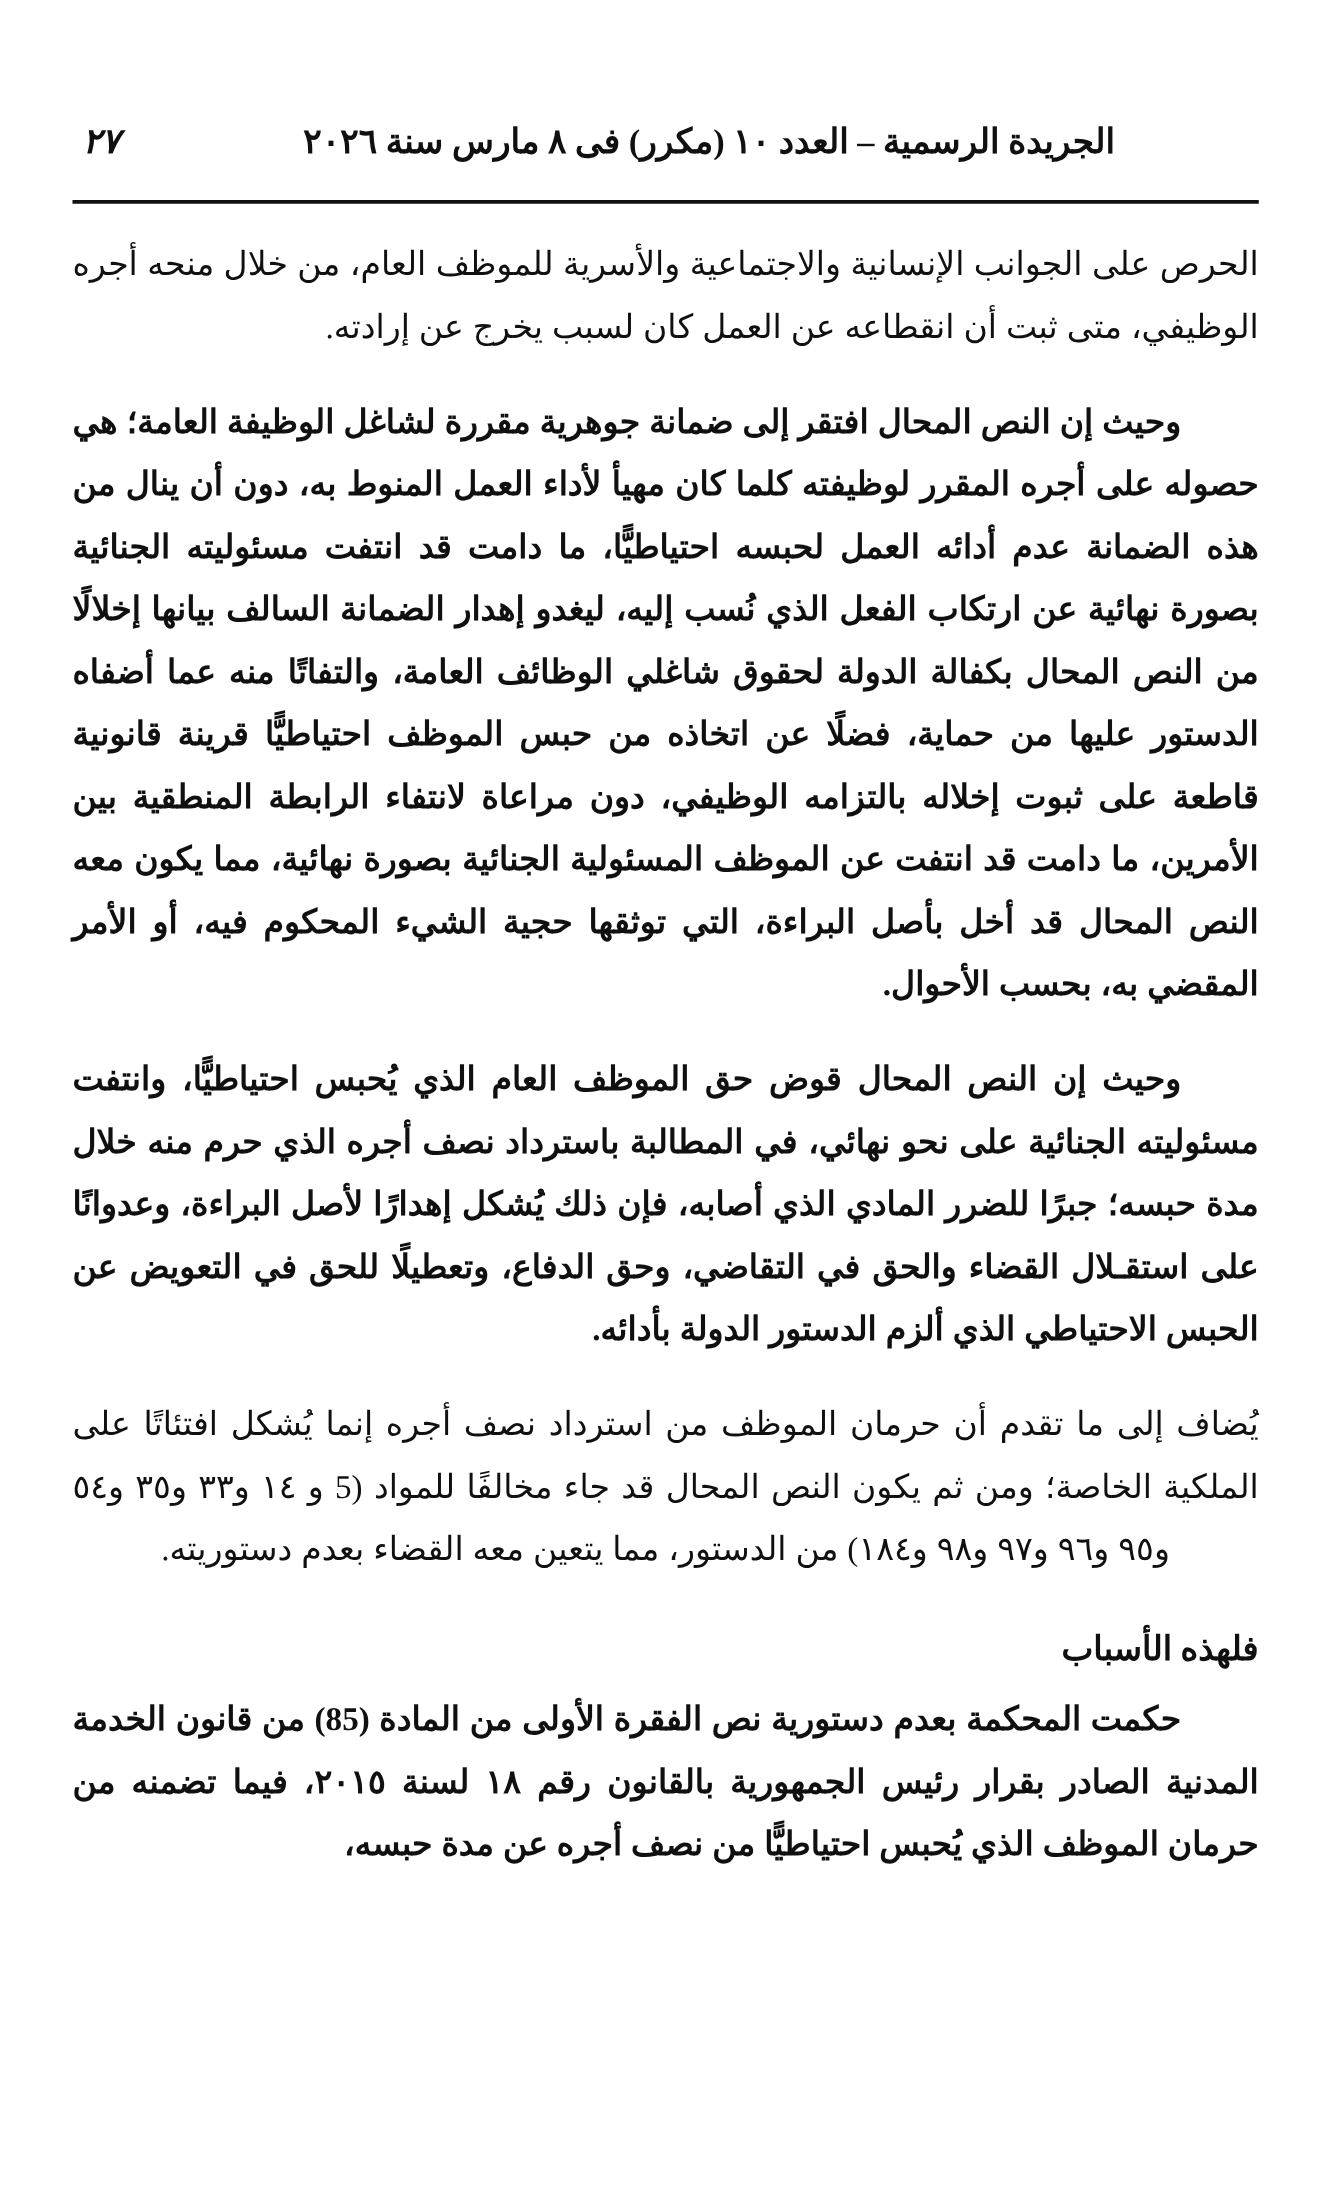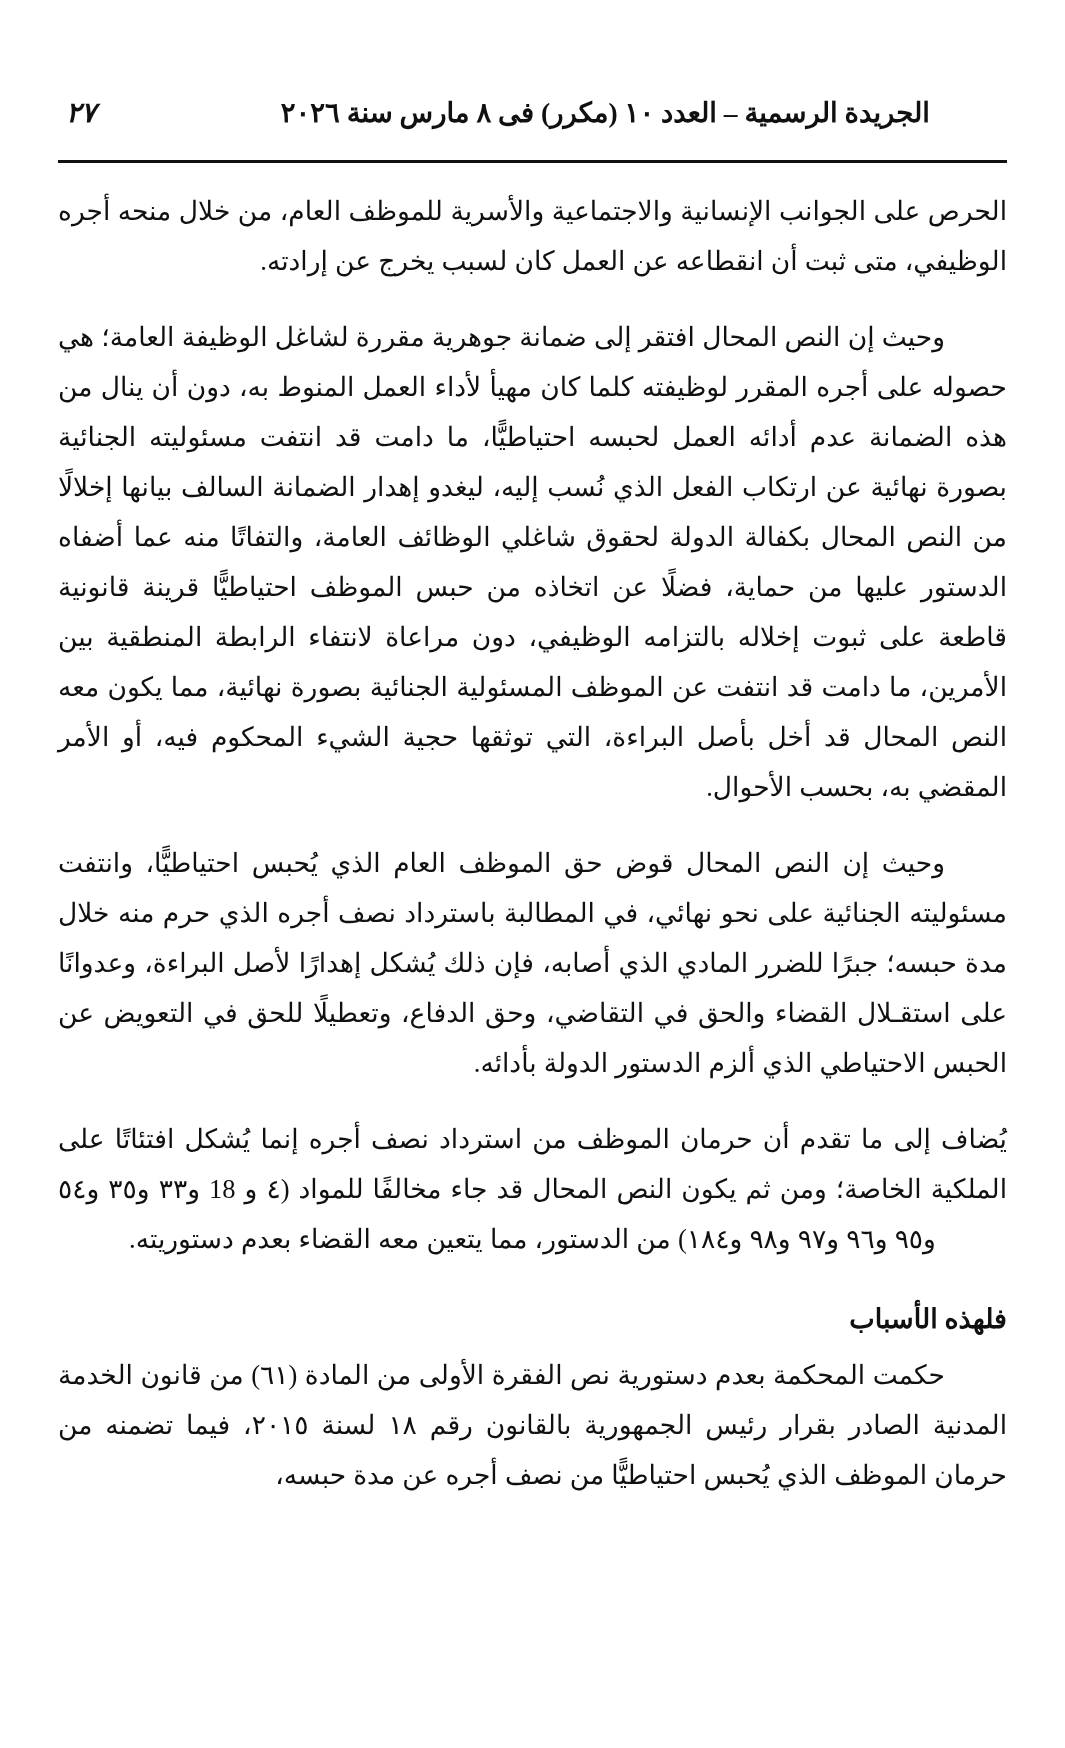--- a/index.html
+++ b/index.html
@@ -38,21 +38,21 @@
     align-items: baseline;
     justify-content: flex-start;
     width: 100%;
     direction: rtl;
   }
   .header-title {
     font-size: 27.5px;
     font-weight: 700;
     letter-spacing: 0;
     white-space: nowrap;
-    margin-right: 77px;
+    margin-right: 115px;
     line-height: 1.2;
   }
   .page-number {
     font-size: 28px;
     font-weight: 700;
     margin-right: auto;
     padding-left: 8px;
     line-height: 1.2;
     white-space: nowrap;
     font-style: italic;
@@ -79,20 +79,21 @@
     font-size: 26.5px;
     line-height: 50px;
     text-align: justify;
     text-align-last: right;
     text-justify: inter-word;
     word-spacing: 0.02em;
     direction: rtl;
   }
   p.para.indent {
     text-indent: 62px;
+    font-weight: bold;
   }
   p.para.last-center {
     text-align-last: center;
   }
   p.para.last-right {
     text-align-last: right;
   }
   .section-heading {
     margin: 34px 0 10px 0;
     text-align: right;
@@ -118,21 +119,21 @@
   <div class="header-rule"></div>
 
   <div class="content">
 
     <p class="para last-right">الحرص على الجوانب الإنسانية والاجتماعية والأسرية للموظف العام، من خلال منحه أجره الوظيفي، متى ثبت أن انقطاعه عن العمل كان لسبب يخرج عن إرادته.</p>
 
     <p class="para indent last-right">وحيث إن النص المحال افتقر إلى ضمانة جوهرية مقررة لشاغل الوظيفة العامة؛ هي حصوله على أجره المقرر لوظيفته كلما كان مهيأ لأداء العمل المنوط به، دون أن ينال من هذه الضمانة عدم أدائه العمل لحبسه احتياطيًّا، ما دامت قد انتفت مسئوليته الجنائية بصورة نهائية عن ارتكاب الفعل الذي نُسب إليه، ليغدو إهدار الضمانة السالف بيانها إخلالًا من النص المحال بكفالة الدولة لحقوق شاغلي الوظائف العامة، والتفاتًا منه عما أضفاه الدستور عليها من حماية، فضلًا عن اتخاذه من حبس الموظف احتياطيًّا قرينة قانونية قاطعة على ثبوت إخلاله بالتزامه الوظيفي، دون مراعاة لانتفاء الرابطة المنطقية بين الأمرين، ما دامت قد انتفت عن الموظف المسئولية الجنائية بصورة نهائية، مما يكون معه النص المحال قد أخل بأصل البراءة، التي توثقها حجية الشيء المحكوم فيه، أو الأمر المقضي به، بحسب الأحوال.</p>
 
     <p class="para indent last-right">وحيث إن النص المحال قوض حق الموظف العام الذي يُحبس احتياطيًّا، وانتفت مسئوليته الجنائية على نحو نهائي، في المطالبة باسترداد نصف أجره الذي حرم منه خلال مدة حبسه؛ جبرًا للضرر المادي الذي أصابه، فإن ذلك يُشكل إهدارًا لأصل البراءة، وعدوانًا على استقـلال القضاء والحق في التقاضي، وحق الدفاع، وتعطيلًا للحق في التعويض عن الحبس الاحتياطي الذي ألزم الدستور الدولة بأدائه.</p>
 
-    <p class="para last-center">يُضاف إلى ما تقدم أن حرمان الموظف من استرداد نصف أجره إنما يُشكل افتئاتًا على الملكية الخاصة؛ ومن ثم يكون النص المحال قد جاء مخالفًا للمواد (٤ و 18 و٣٣ و٣٥ و٥٤ و٩٥ و٩٦ و٩٧ و٩٨ و١٨٤) من الدستور، مما يتعين معه القضاء بعدم دستوريته.</p>
+    <p class="para last-center">يُضاف إلى ما تقدم أن حرمان الموظف من استرداد نصف أجره إنما يُشكل افتئاتًا على الملكية الخاصة؛ ومن ثم يكون النص المحال قد جاء مخالفًا للمواد (5 و ١٤ و٣٣ و٣٥ و٥٤ و٩٥ و٩٦ و٩٧ و٩٨ و١٨٤) من الدستور، مما يتعين معه القضاء بعدم دستوريته.</p>
 
     <div class="section-heading">فلهذه الأسباب</div>
 
-    <p class="para indent last-right">حكمت المحكمة بعدم دستورية نص الفقرة الأولى من المادة (٦١) من قانون الخدمة المدنية الصادر بقرار رئيس الجمهورية بالقانون رقم ١٨ لسنة ٢٠١٥، فيما تضمنه من حرمان الموظف الذي يُحبس احتياطيًّا من نصف أجره عن مدة حبسه،</p>
+    <p class="para indent last-right">حكمت المحكمة بعدم دستورية نص الفقرة الأولى من المادة (85) من قانون الخدمة المدنية الصادر بقرار رئيس الجمهورية بالقانون رقم ١٨ لسنة ٢٠١٥، فيما تضمنه من حرمان الموظف الذي يُحبس احتياطيًّا من نصف أجره عن مدة حبسه،</p>
 
   </div>
 
 </div>
 
 </body></html>

